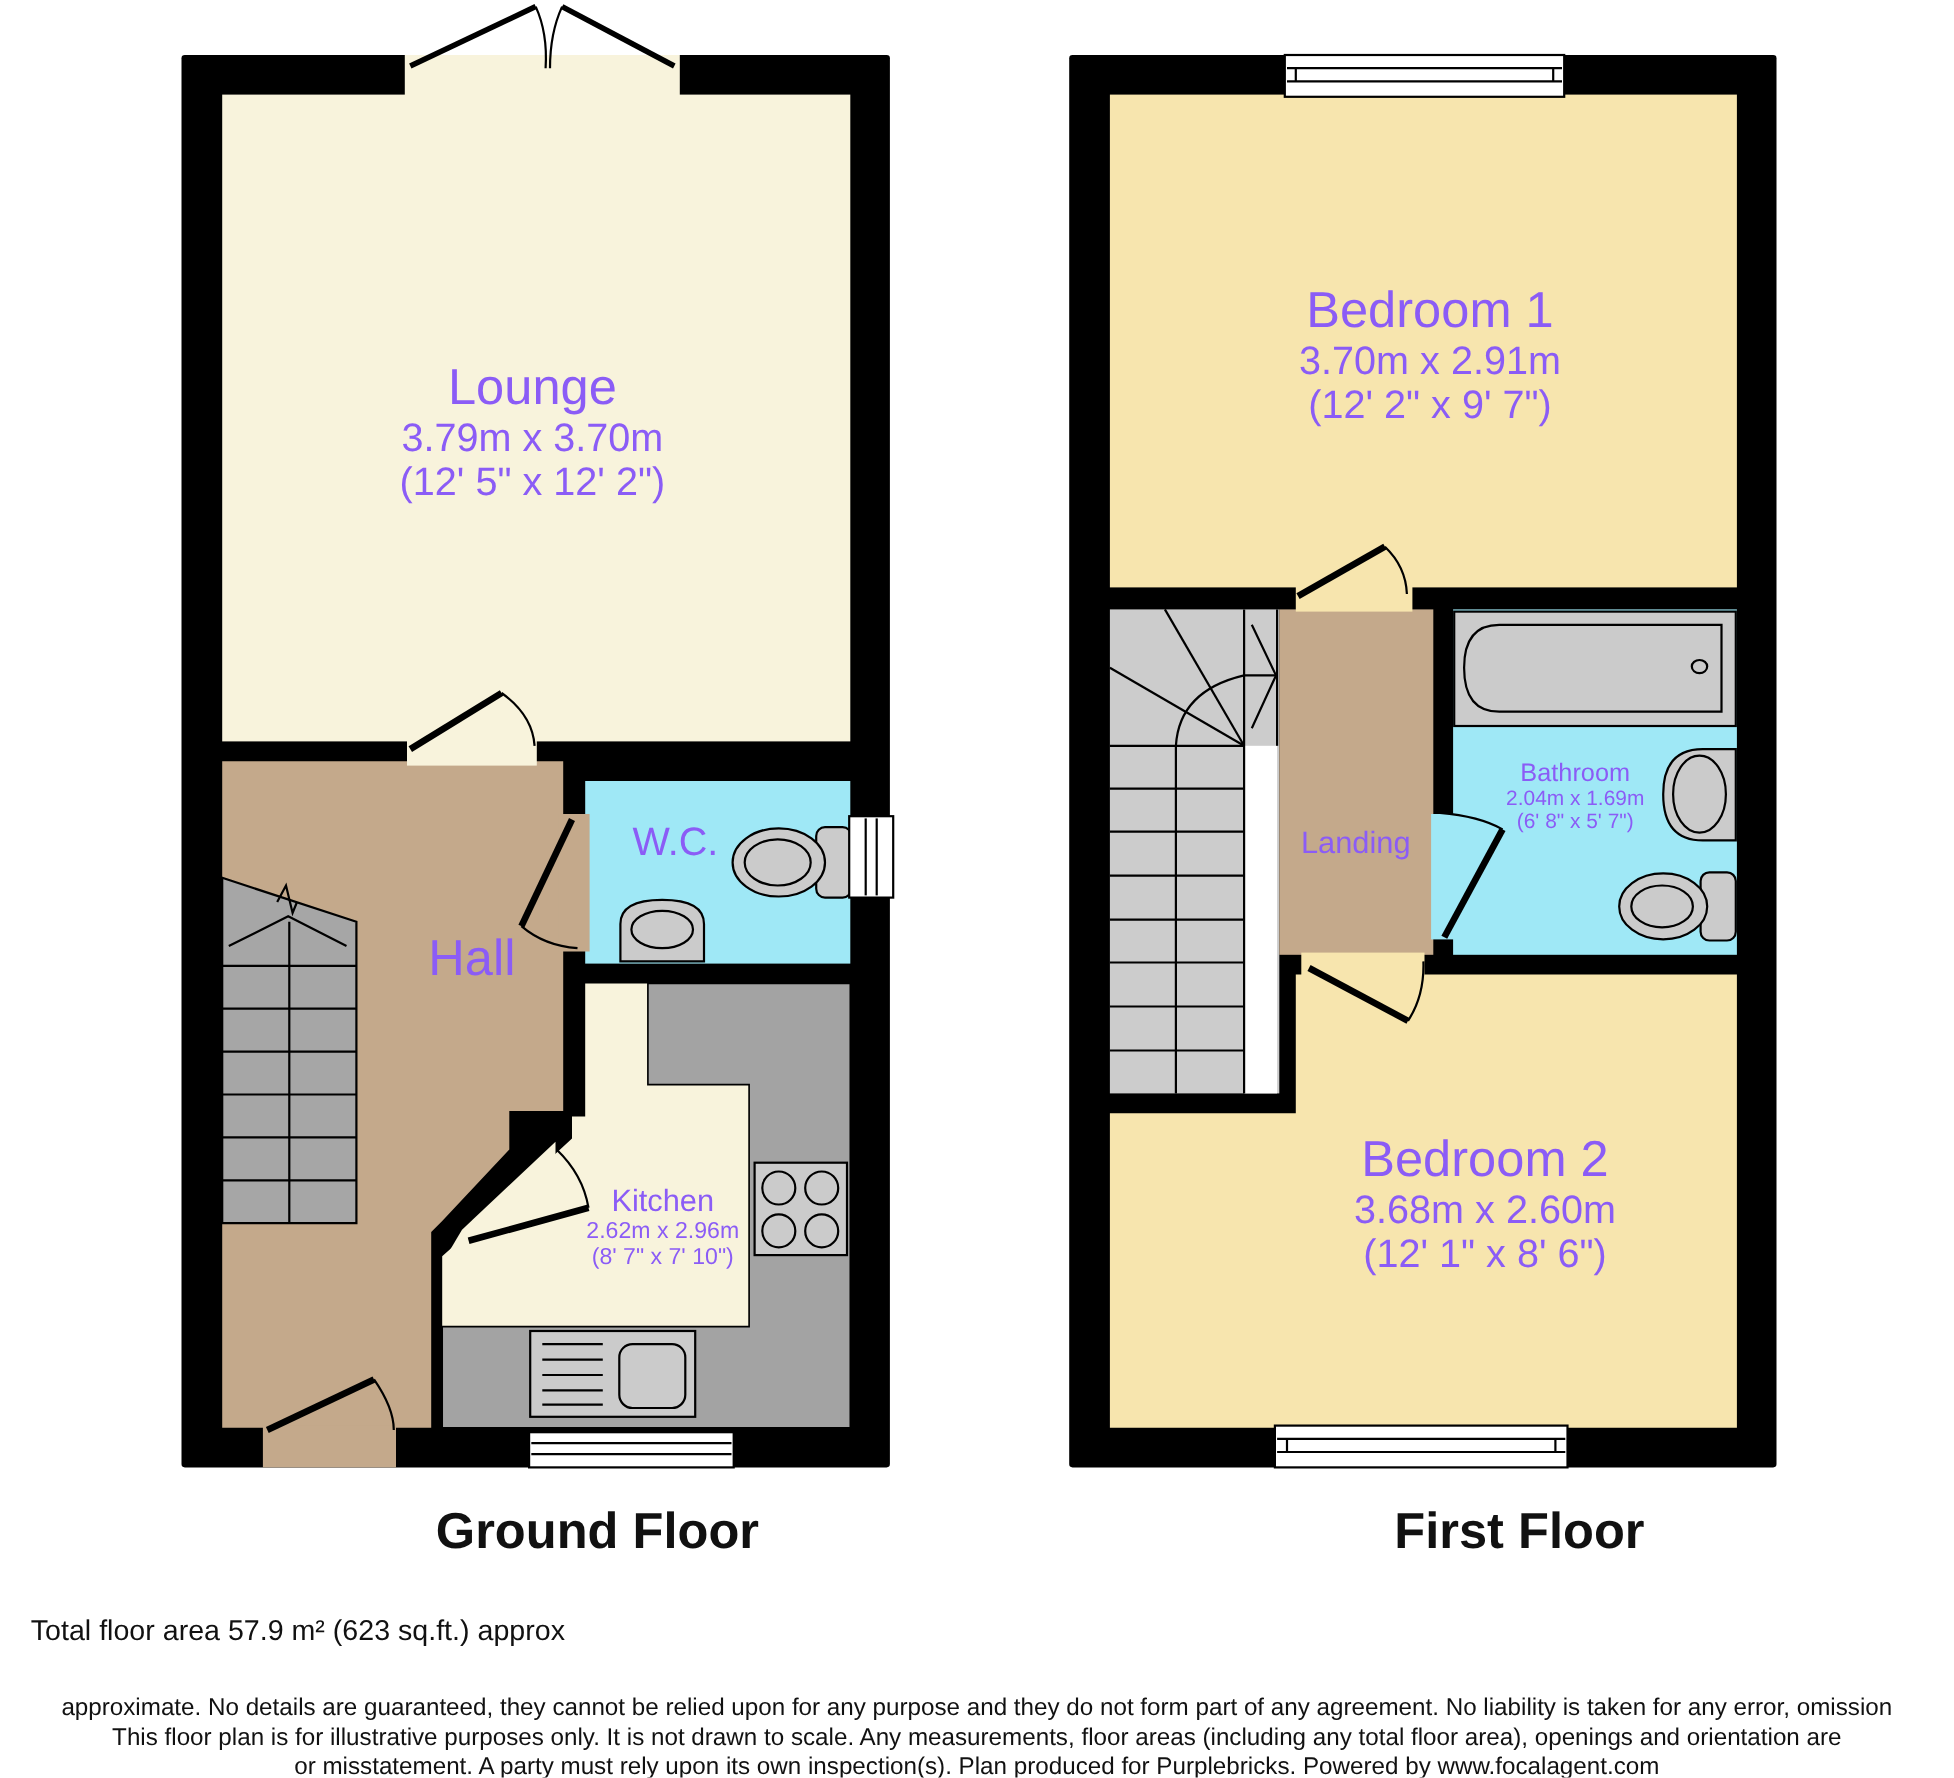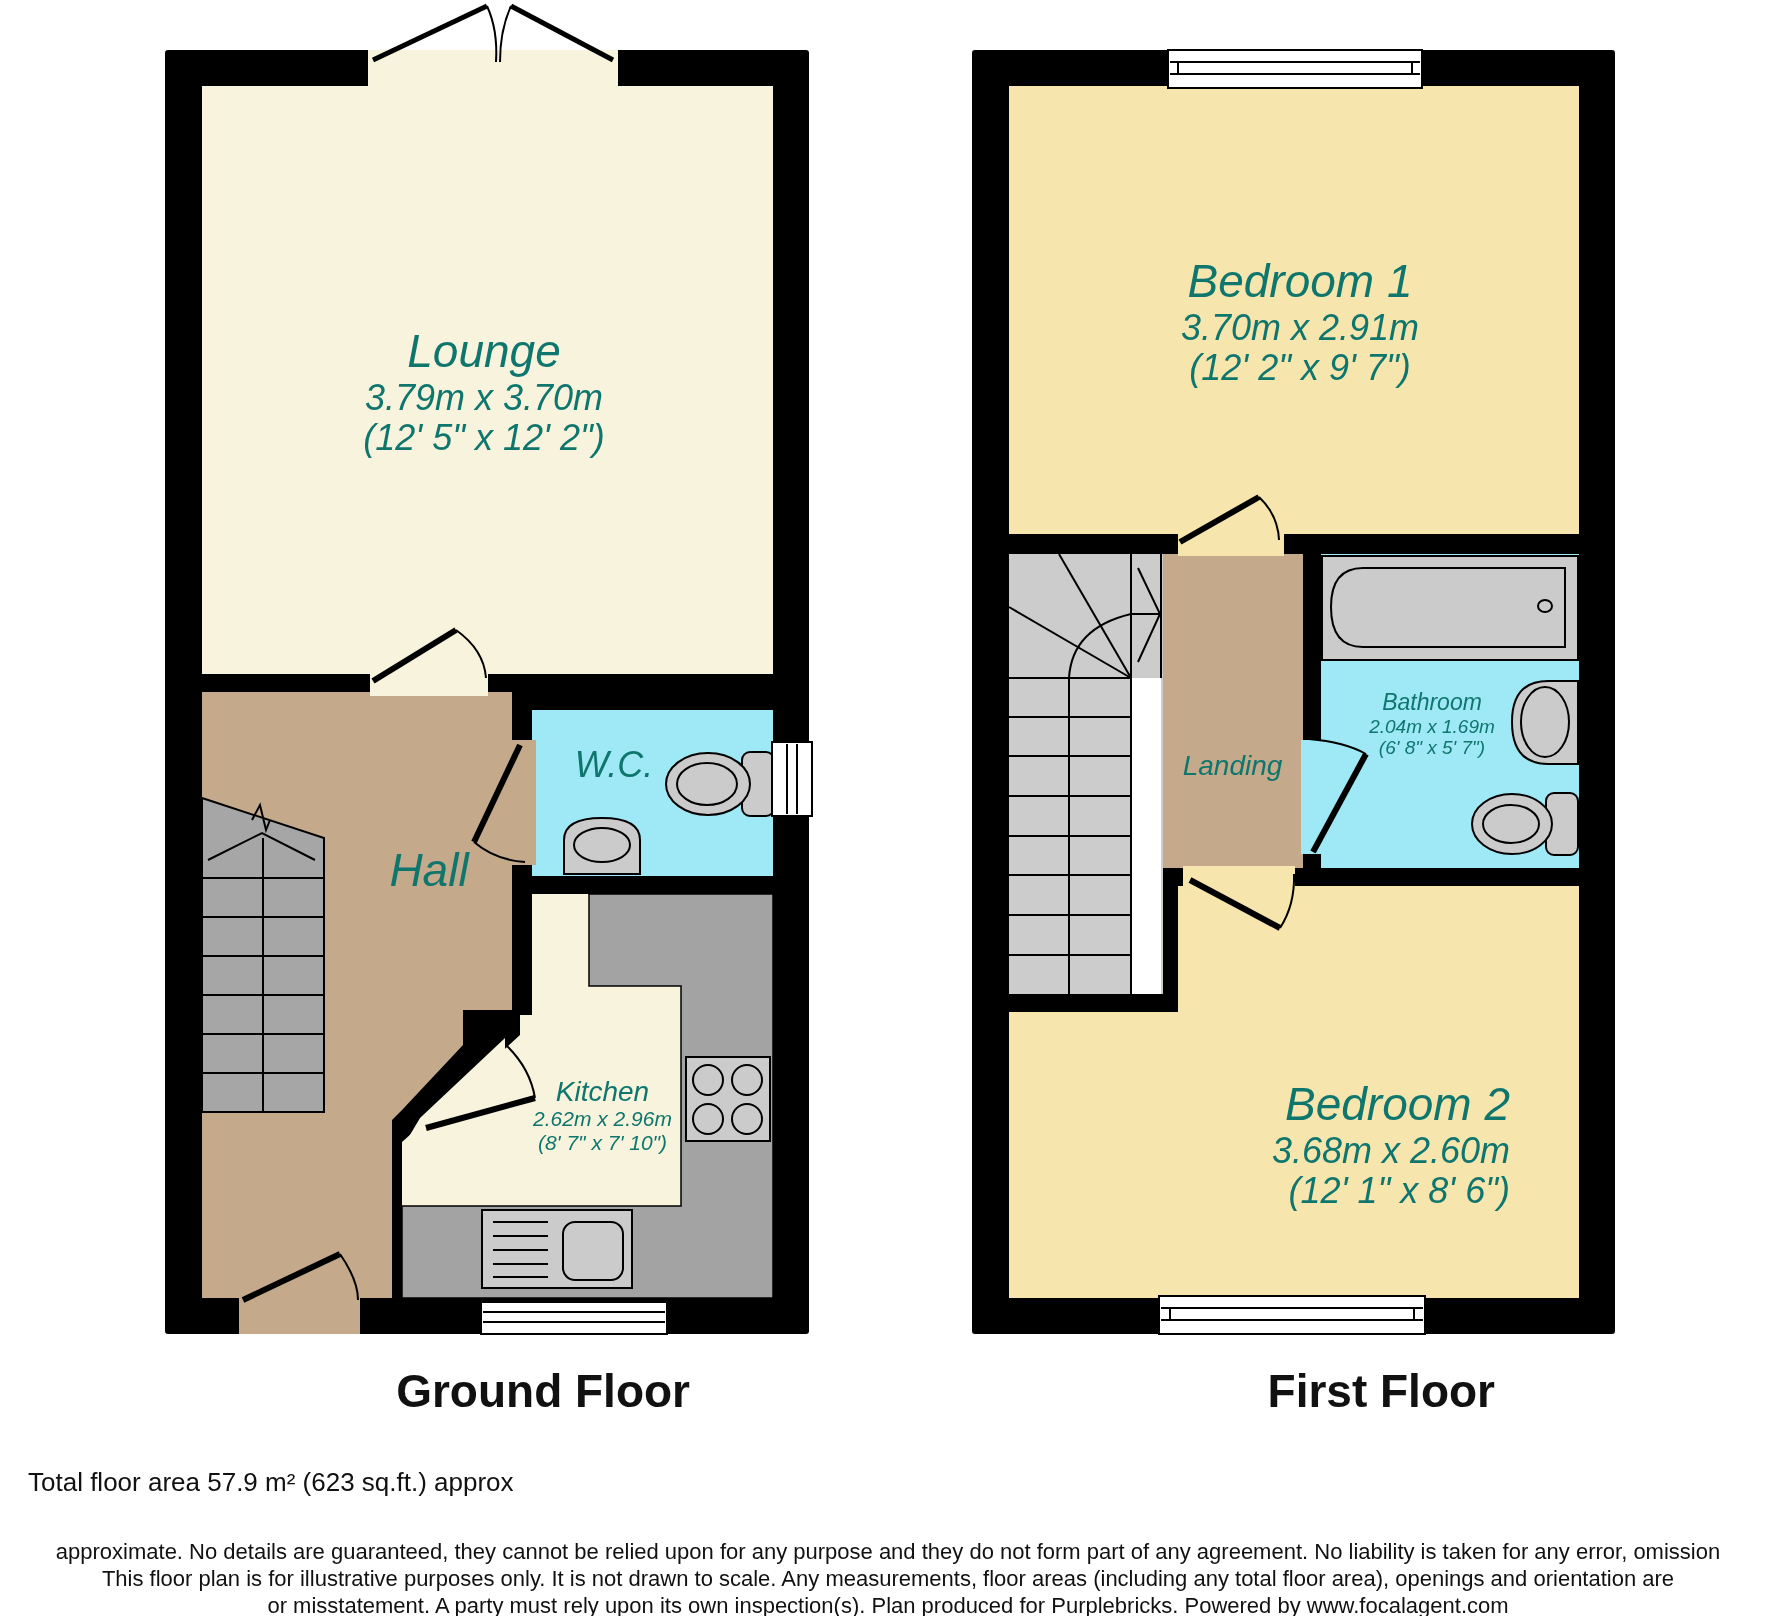--- a/index.html
+++ b/index.html
@@ -1,19 +1,19 @@
 <!DOCTYPE html>
 <html><head>
   <meta charset="utf-8">
   <style>
     html, body { margin: 0; padding: 0; background: #ffffff; }
     body { width: 1776px; height: 1616px; position: relative; overflow: hidden;
            font-family: "Liberation Sans", "DejaVu Sans", sans-serif; color: #111; }
     #plan { position: absolute; left: 0; top: 0; }
-    .room-label { position: absolute; text-align: center; line-height: 1.12; color: #0f766e; white-space: nowrap; font-style: italic; }
+    .room-label { position: absolute; text-align: center; line-height: 1.12; color: #8b5cf6; white-space: nowrap; }
     .room-label .name { display: block; }
     .room-label .dim { display: block; }
     .lg .name { font-size: 46px; }
     .lg .dim { font-size: 36px; }
     .md .name { font-size: 36px; }
     .sm .name { font-size: 28px; }
     .sm .dim { font-size: 21px; }
     .xs .name { font-size: 23px; }
     .xs .dim { font-size: 19px; }
     .floor-title { position: absolute; font-weight: bold; font-size: 46px; text-align: right; }
@@ -224,21 +224,21 @@
 <div class="room-label sm" style="left:1165px; top:750px; width:135px;">
   <span class="name">Landing</span>
 </div>
 
 <div class="room-label xs" style="left:1362px; top:690px; width:140px;">
   <span class="name">Bathroom</span>
   <span class="dim">2.04m x 1.69m</span>
   <span class="dim">(6' 8" x 5' 7")</span>
 </div>
 
-<div class="room-label lg" style="left:1190px; top:1079px; width:320px;text-align:right;">
+<div class="room-label lg" style="left:1190px; top:1028px; width:320px;">
   <span class="name">Bedroom 2</span>
   <span class="dim">3.68m x 2.60m</span>
   <span class="dim">(12' 1" x 8' 6")</span>
 </div>
 
 <div class="floor-title" style="left:290px; top:1364px; width:400px;">Ground Floor</div>
 <div class="floor-title" style="left:1095px; top:1364px; width:400px;">First Floor</div>
 
 <div class="total-area">Total floor area 57.9 m² (623 sq.ft.) approx</div>
 

